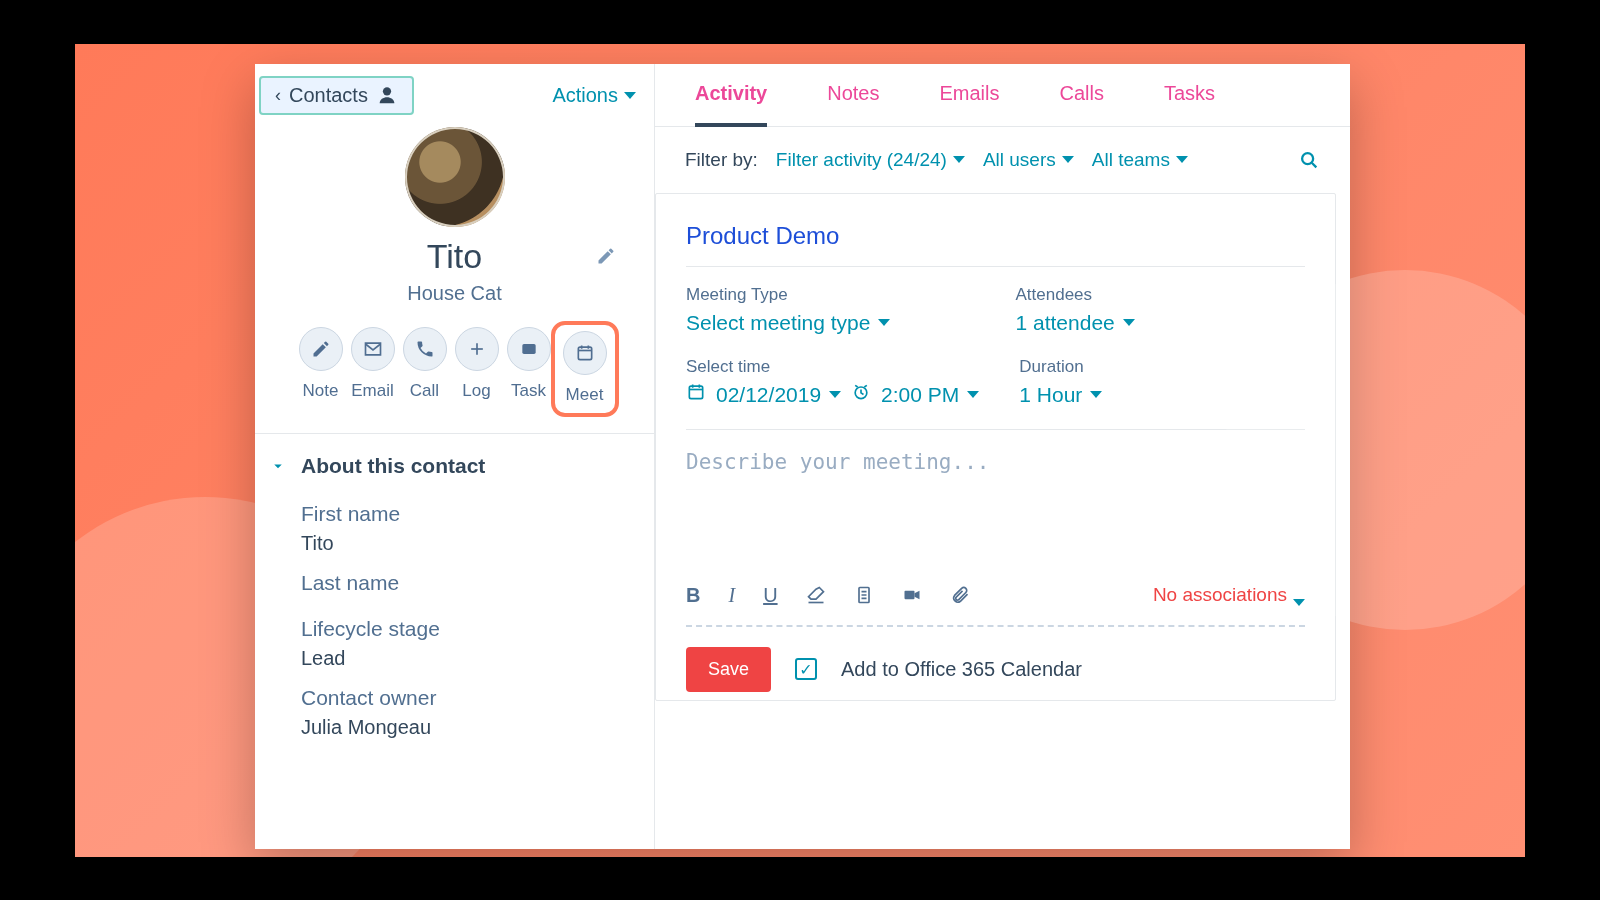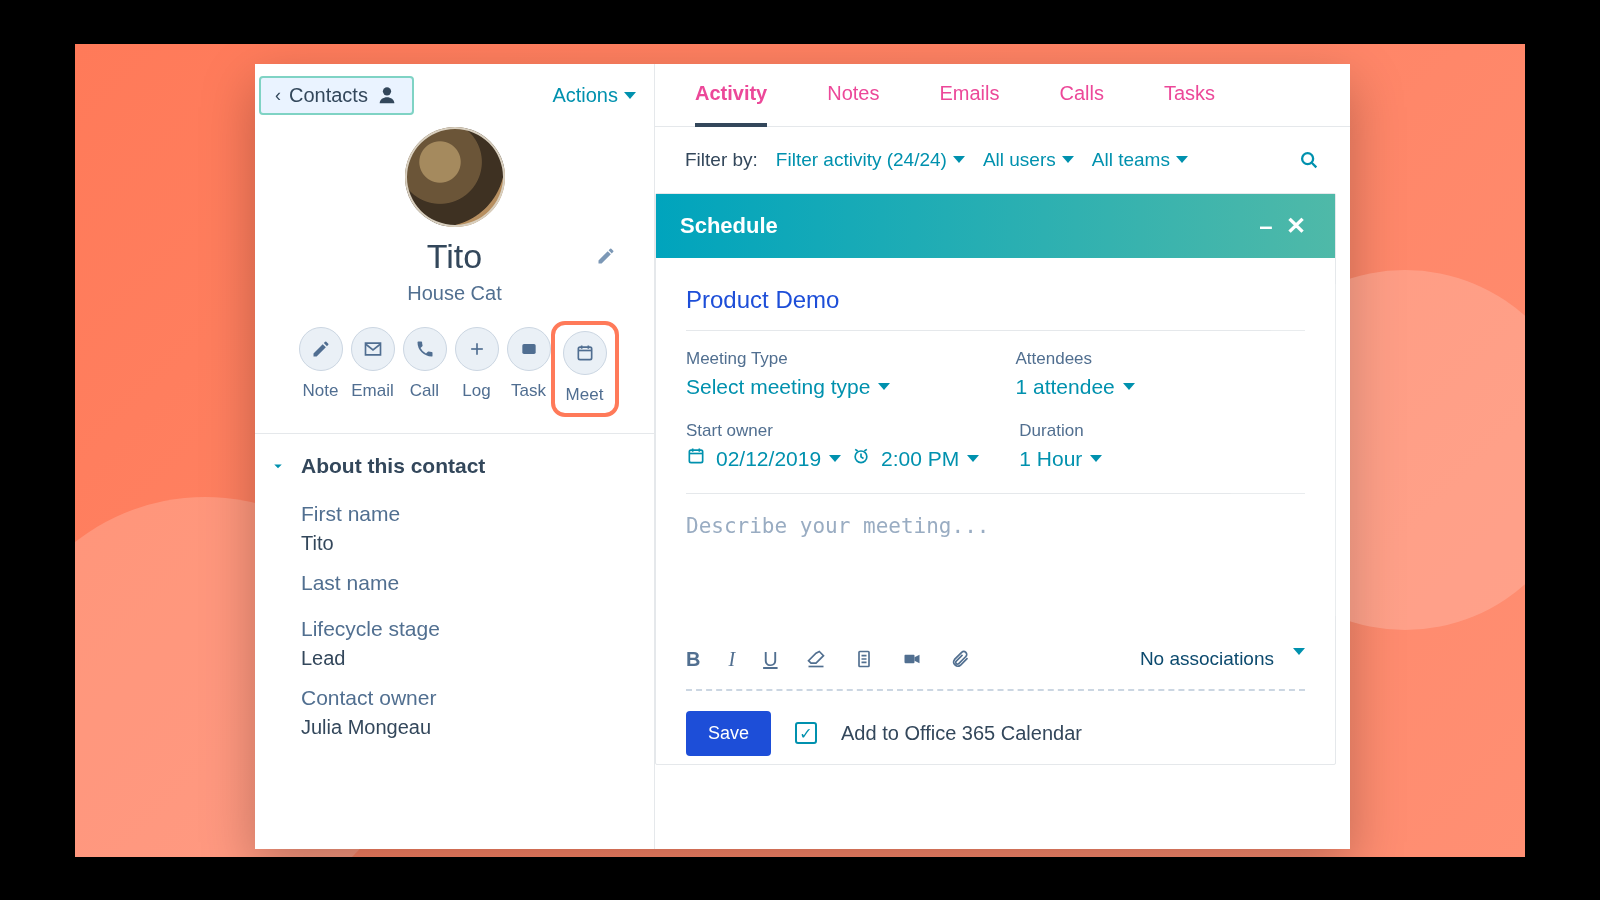--- a/index.html
+++ b/index.html
@@ -94,26 +94,26 @@
 
   .desc-area { margin-top: 20px; }
   .desc-input { width: 100%; min-height: 110px; border: none; outline: none; resize: none; font-size: 21px; color: #99acc2; }
   .desc-input::placeholder { color: #99acc2; }
 
   .toolbar { display: flex; align-items: center; gap: 28px; padding: 10px 30px 18px 30px; color: #516f90; }
   .tb { cursor: pointer; font-size: 20px; }
   .tb.bold { font-weight: 800; }
   .tb.ital { font-style: italic; font-family: Georgia, serif; }
   .tb.ul { text-decoration: underline; }
-  .assoc { margin-left: auto; color: #0c4a6e; font-size: 19px; display: inline-flex; gap: 19px; align-items: flex-start; cursor: pointer; }
+  .assoc { margin-left: auto; color: #ef4444; font-size: 19px; display: inline-flex; gap: 6px; align-items: flex-end; cursor: pointer; }
 
   .dashed { border-top: 2px dashed #cbd6e2; margin: 0 30px; }
 
   .save-row { display: flex; align-items: center; gap: 24px; padding: 20px 30px 8px 30px; }
-  .save-btn { background: #1d4ed8; color: #fff; border: none; border-radius: 4px; padding: 12px 22px; font-size: 18px; cursor: pointer; }
+  .save-btn { background: #ef4444; color: #fff; border: none; border-radius: 4px; padding: 12px 22px; font-size: 18px; cursor: pointer; }
   .chk { width: 22px; height: 22px; border: 2px solid #0091ae; border-radius: 3px; display: inline-flex; align-items: center; justify-content: center; color: #0091ae; font-size: 16px; }
   .chk-label { color: #33475b; font-size: 20px; }
 
   svg { display: block; }
 </style>
 </head>
 <body>
 
 <div class="stage">
   <div class="app">
@@ -258,26 +258,20 @@
         </span>
         <span class="search-icon">
           <svg viewBox="0 0 24 24" width="22" height="22" fill="none" stroke="#0091ae" stroke-width="2.5">
               <circle cx="10.5" cy="10.5" r="6"></circle>
               <path d="M20 20l-5-5"></path>
             </svg>
         </span>
       </div>
 
       <div class="panel">
-        <div class="panel-header">
-          <span>Schedule</span>
-          <span class="spacer"></span>
-          <span class="hdr-icon">–</span>
-          <span class="hdr-icon">✕</span>
-        </div>
 
         <div class="panel-body">
           <input class="title-input" value="Product Demo" style="">
           <div class="thin-rule"></div>
 
           <div class="grid2">
             <div>
               <div class="small-label">Meeting Type</div>
               <div class="sel">
                 <span>Select meeting type</span>
@@ -288,21 +282,21 @@
               <div class="small-label">Attendees</div>
               <div class="sel">
                 <span>1 attendee</span>
                 <span class="caret-down"></span>
               </div>
             </div>
           </div>
 
           <div class="grid3">
             <div style="grid-column: span 2;">
-              <div class="small-label">Start owner</div>
+              <div class="small-label">Select time</div>
               <div class="dt-row">
                 <span class="icon-teal">
                   <svg viewBox="0 0 24 24" width="20" height="20" fill="#0091ae">
                       <rect x="4" y="5" width="16" height="15" rx="2" fill="none" stroke="#0091ae" stroke-width="2"></rect>
                       <path d="M4 9h16" stroke="#0091ae" stroke-width="2"></path>
                       <path d="M8 3v4M16 3v4" stroke="#0091ae" stroke-width="2"></path>
                     </svg>
                 </span>
                 <span class="sel">
                   <span>02/12/2019</span>

